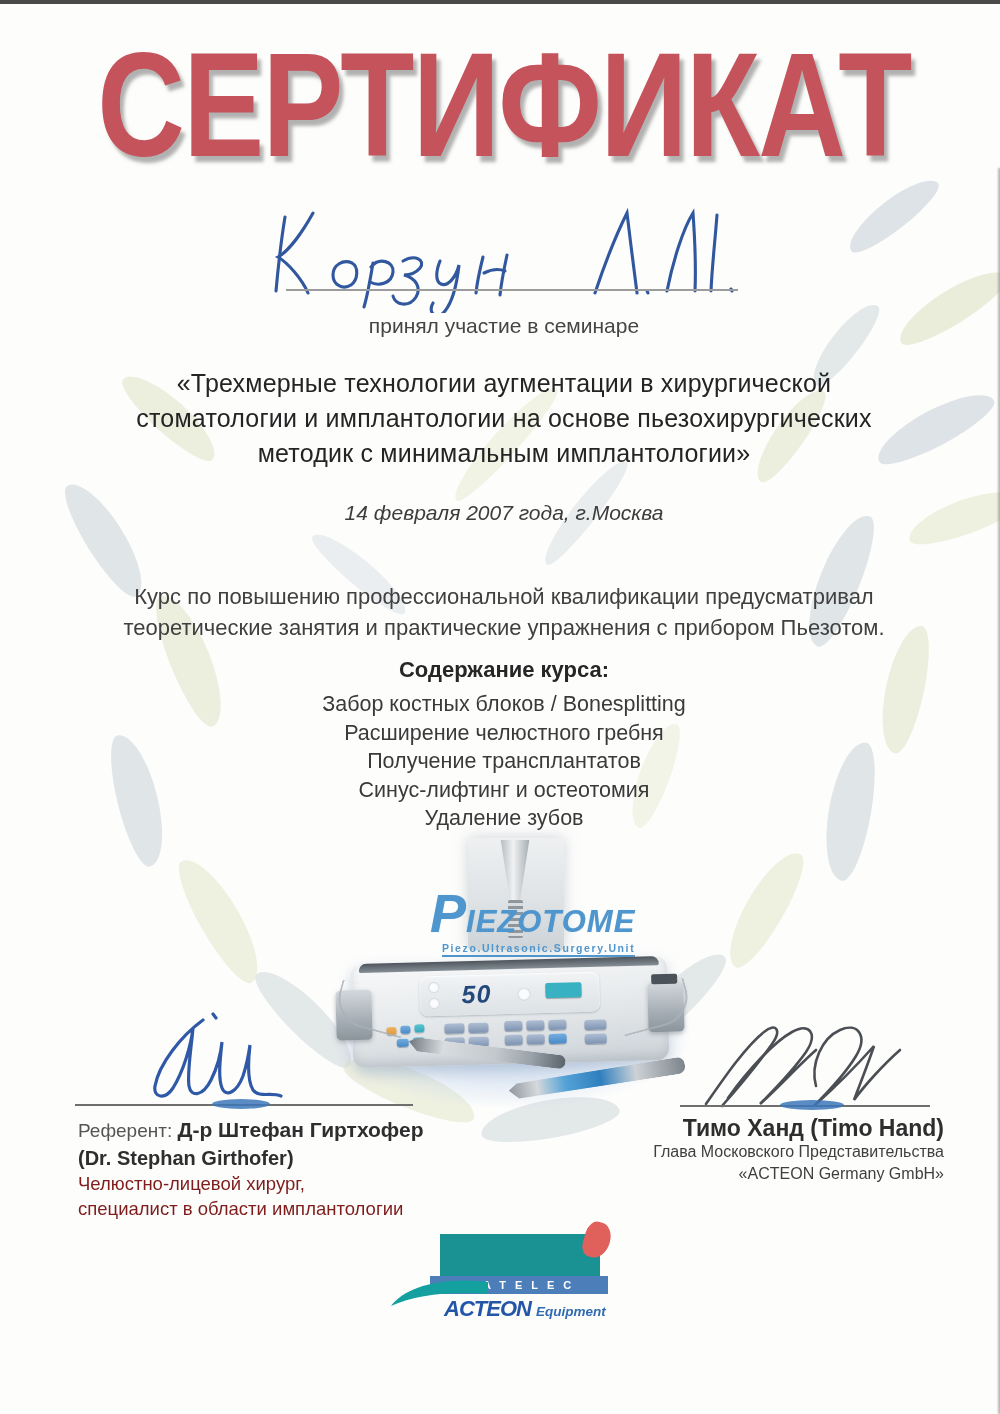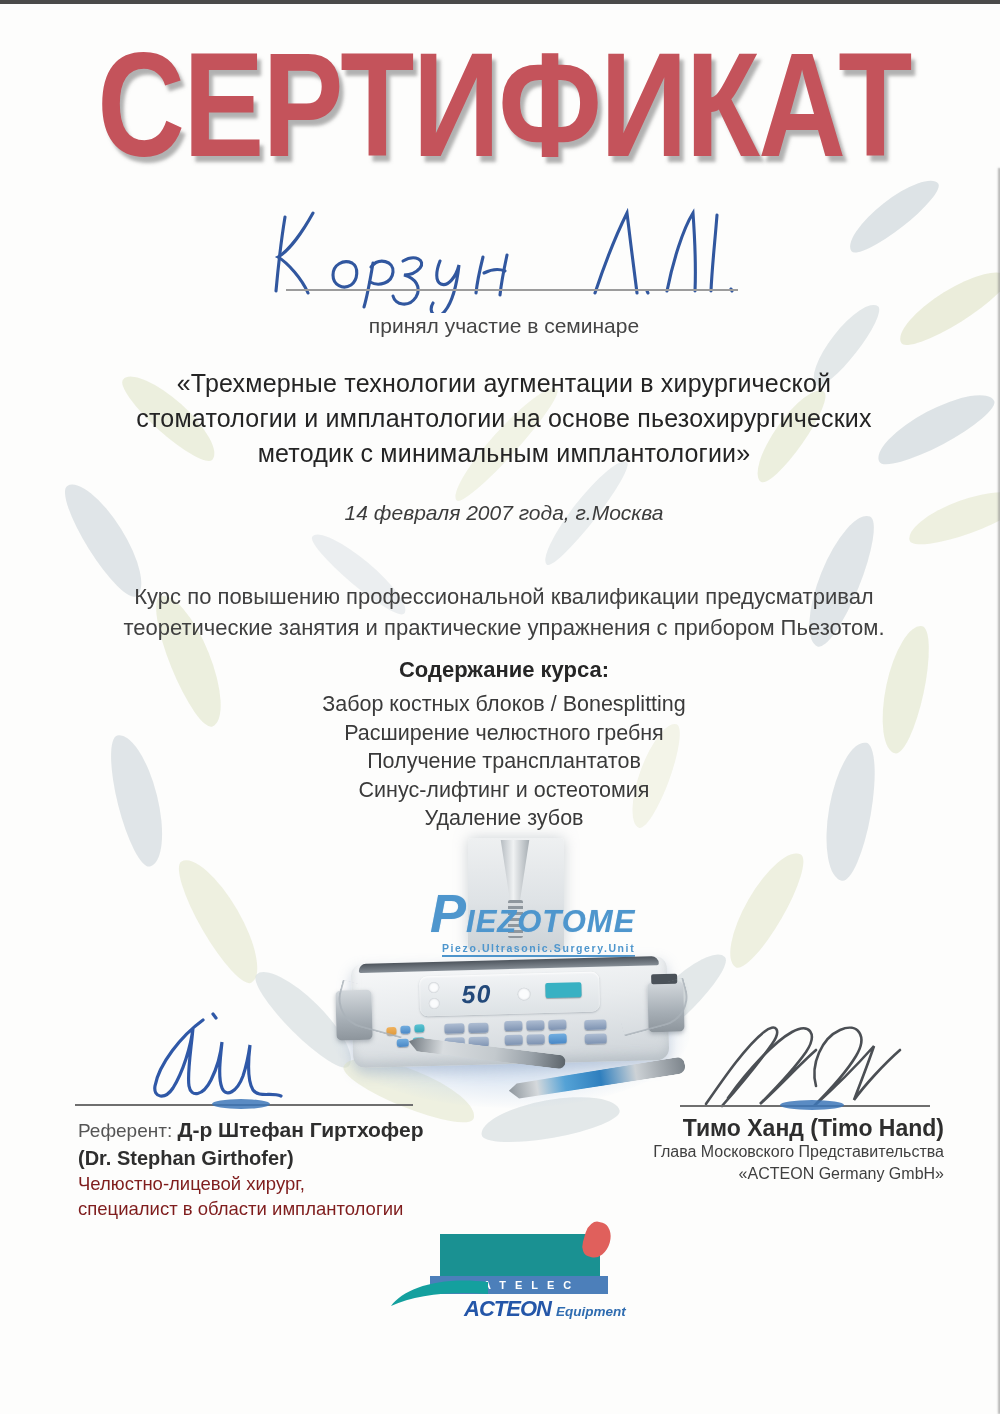--- a/index.html
+++ b/index.html
@@ -102,21 +102,21 @@
   .sigblock-right{position:absolute;right:64px;top:1116px;text-align:right;}
   .sig-name-r{font-size:23px;font-weight:bold;color:#2e2e2e;line-height:25px;}
   .sig-sub-r{font-size:16px;color:#3f3f3f;line-height:22px;}
   
   .footer-logo{position:absolute;left:400px;top:1230px;width:250px;height:100px;}
   .fl-teal{position:absolute;left:40px;top:4px;width:160px;height:42px;background:#1a9192;}
   .fl-red{position:absolute;left:184px;top:-8px;width:26px;height:36px;background:#e0605c;border-radius:45% 55% 60% 40%;transform:rotate(16deg);}
   .fl-band{position:absolute;left:30px;top:46px;width:178px;height:18px;background:#4c7fba;display:flex;align-items:center;justify-content:center;}
   .fl-band span{color:#fff;font-size:11px;font-weight:bold;letter-spacing:9px;padding-left:9px;}
   .fl-swoosh{position:absolute;left:-12px;top:44px;width:102px;height:36px;}
-  .fl-acteon{position:absolute;left:64px;top:66px;white-space:nowrap;text-align:right;}
+  .fl-acteon{position:absolute;left:44px;top:66px;white-space:nowrap;text-align:right;}
   .fl-acteon .act{font-size:22px;font-weight:bold;font-style:italic;color:#2456a8;letter-spacing:-1px;}
   .fl-acteon .eqp{font-size:13.5px;font-weight:bold;font-style:italic;color:#2f6cb0;margin-left:5px;}
 </style>
 </head>
 <body>
 
 <div class="page">
 
   <div class="watermark" id="watermark">
       <div class="leaf" style="left: 838px; top: 200px; width: 110px; height: 30px; transform: rotate(-38deg); opacity: 0.55; background: rgb(195, 206, 211);"></div>

